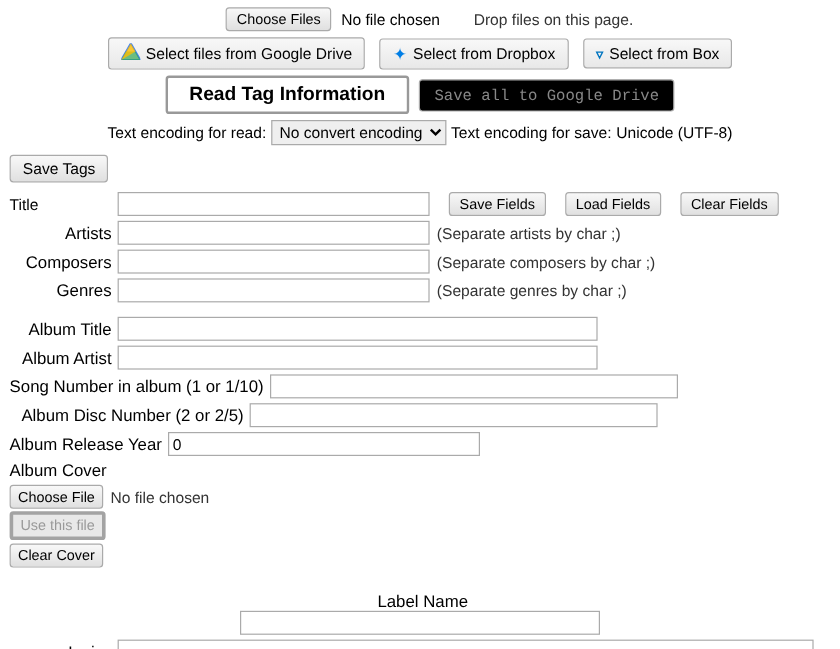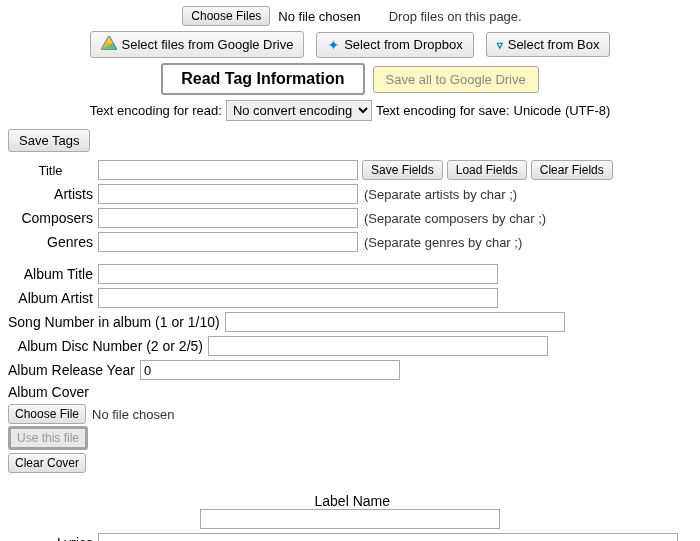--- a/index.html
+++ b/index.html
@@ -64,25 +64,26 @@
       border: 2px solid #999;
       background: #fff;
       font-size: 16px;
       font-weight: bold;
       cursor: pointer;
       border-radius: 3px;
     }
     .btn-save-all {
       padding: 5px 12px;
       border: 1px solid #aaa;
-      background: #fef9c3;
+      background: #000000;
       color: #888;
       cursor: not-allowed;
       border-radius: 3px;
       font-size: 13px;
+      font-family: Liberation Mono, monospace;
     }
 
     
     .row-encoding {
       display: flex;
       align-items: center;
       justify-content: center;
       gap: 4px;
       margin-bottom: 8px;
       font-size: 13px;
@@ -147,32 +148,32 @@
     }
 
     
     .title-row {
       display: flex;
       align-items: center;
       margin-bottom: 4px;
     }
     .title-label {
       min-width: 90px;
-      text-align: center;
+      text-align: left;
       padding-right: 5px;
       font-size: 13px;
     }
     .btn-small {
       padding: 2px 8px;
       border: 1px solid #aaa;
       background: linear-gradient(to bottom, #f8f8f8, #e0e0e0);
       cursor: pointer;
       font-size: 12px;
       border-radius: 3px;
-      margin-left: 4px;
+      margin-left: 16px;
     }
 
     
     .spacer { height: 8px; }
 
     
     .album-cover-section {
       margin-bottom: 4px;
     }
     .cover-btns {

